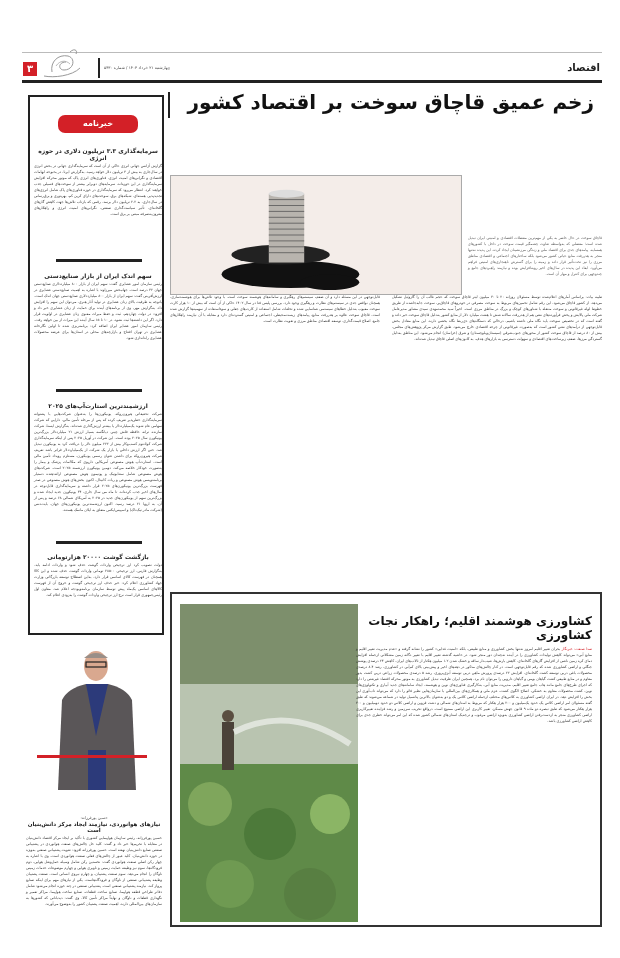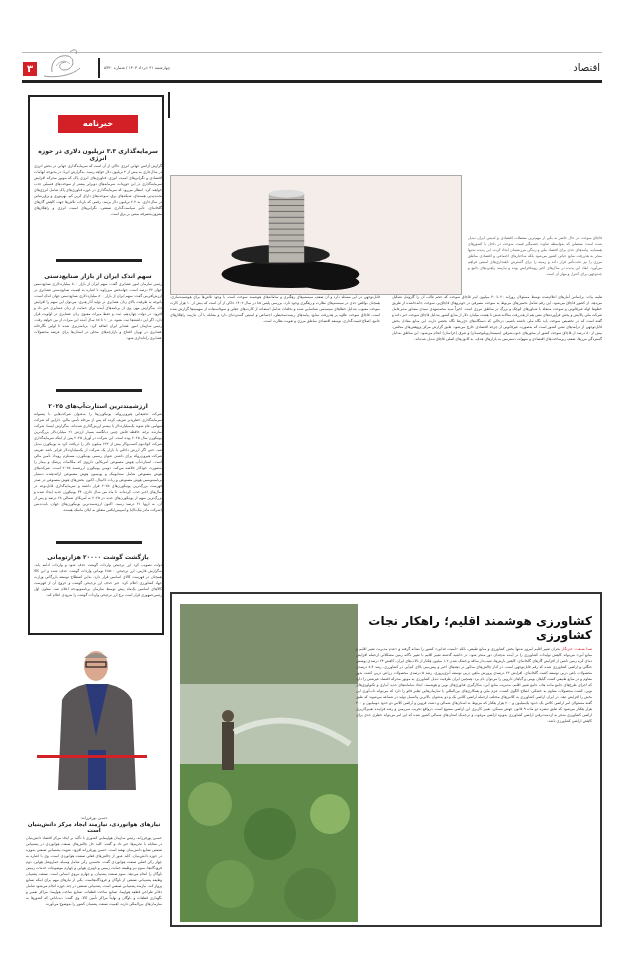--- a/index.html
+++ b/index.html
@@ -5,25 +5,25 @@
   * { box-sizing: border-box; margin: 0; padding: 0; }
   body { width: 620px; height: 958px; background: #fff; font-family: "DejaVu Sans", sans-serif; color: #222; position: relative; overflow: hidden; }
   .page { position: absolute; left: 22px; top: 40px; width: 580px; height: 910px; }
   .masthead { position: absolute; left: 0; top: 6px; width: 580px; height: 40px; }
   .topline { position: absolute; left: 0; top: 6px; width: 580px; height: 1px; background: #bbb; }
   .botline { position: absolute; left: 0; top: 34px; width: 580px; height: 3px; background: #222; }
   .page-num { position: absolute; left: 1px; top: 16px; width: 14px; height: 14px; background: #d32027; color: #fff; font-size: 10px; font-weight: bold; text-align: center; line-height: 14px; }
   .logo { position: absolute; left: 18px; top: 0px; width: 50px; height: 34px; }
   .sep { position: absolute; left: 76px; top: 12px; width: 2px; height: 20px; background: #222; }
   .dateline { position: absolute; left: 82px; top: 19px; font-size: 4px; color: #444; direction: rtl; white-space: nowrap; }
-  .section { position: absolute; right: 2px; top: 16px; font-size: 10px; font-weight: normal; direction: rtl; }
+  .section { position: absolute; right: 2px; top: 16px; font-size: 10px; font-weight: bold; direction: rtl; }
 
   
   .newsbox { position: absolute; left: 6px; top: 55px; width: 136px; height: 540px; border: 2px solid #222; }
-  .news-tag { position: absolute; left: 28px; top: 18px; width: 80px; height: 18px; background: #d32027; color: #fff; font-size: 8px; font-weight: bold; text-align: center; line-height: 18px; direction: rtl; }
+  .news-tag { position: absolute; left: 28px; top: 18px; width: 80px; height: 18px; background: #d32027; color: #fff; font-size: 8px; font-weight: bold; text-align: center; line-height: 18px; direction: rtl; border-radius: 7px; }
   .news-item { position: absolute; left: 4px; width: 128px; direction: rtl; text-align: justify; }
   .news-item h4 { font-size: 6px; text-align: center; font-weight: bold; margin-bottom: 2px; }
   .news-item p { font-size: 3.6px; line-height: 6px; color: #333; }
   .news-divider { position: absolute; left: 26px; width: 86px; height: 3px; background: #222; }
 
   .photo { position: absolute; left: 6px; top: 600px; width: 136px; height: 150px; background: #fff; }
   .photo-red { position: absolute; left: 15px; top: 715px; width: 110px; height: 3px; background: #d32027; }
   .interview { position: absolute; left: 4px; top: 775px; width: 136px; direction: rtl; text-align: justify; }
   .interview .kicker { font-size: 3.8px; text-align: center; color: #555; }
   .interview h4 { font-size: 5.6px; text-align: center; font-weight: bold; margin: 1px 0 2px; }
@@ -102,20 +102,21 @@
   </svg>
   <div class="photo-red"></div>
 
   <div class="interview">
     <div class="kicker">حسین پورفرزانه:</div>
     <h4>نیازهای هوانوردی، نیازمند ایجاد مرکز دانش‌بنیان است</h4>
     <p>حسین پورفرزانه، رئیس سازمان هواپیمایی کشوری با تأکید بر ایجاد مرکز اقتصاد دانش‌بنیان در مقابله با تحریم‌ها خبر داد و گفت: کلید حل چالش‌های صنعت هوانوردی در پشتیبانی صنعتی صنایع دانش‌بنیان نهفته است. حسین پورفرزانه افزود: تقویت پشتیبانی صنعتی به‌ویژه در حوزه دانش‌بنیان، کلید عبور از چالش‌های فعلی صنعت هوانوردی است. وی با اشاره به چهار رکن اصلی صنعت هوانوردی گفت: نخستین رکن شامل وسیله حمل‌ونقل هوایی، دوم فرودگاه‌ها، سوم نیز وظیفه حمایت زمینی و ناوبری هوایی و چهارم موضوعات خدمات زمینی ناوگان را انجام می‌دهد. سوم صنعت پشتیبان، و چهارم نیروی انسانی است. صنعت پشتیبان وظیفه پشتیبانی صنعتی از ناوگان و فرودگاه‌هاست. یکی از نیازهای مهم برای اینکه صنایع پرواز کند، نیازمند پشتیبانی صنعتی است. پشتیبانی صنعتی در چند حوزه انجام می‌شود شامل دفاتر طراحی قطعه هواپیما، صنایع ساخت قطعات، صنایع ساخت هواپیما، مراکز تعمیر و نگهداری قطعات و ناوگان و نهایتاً مراکز تأمین کالا. وی گفت: دیدبانانی که کشورها به سازمان‌های بین‌المللی دارند، اهمیت صنعت پشتیبان کشور را به‌وضوح می‌آورند.</p>
   </div>
 
   <div class="vrule"></div>
+  <div class="headline">زخم عمیق قاچاق سوخت بر اقتصاد کشور</div>
 
   <svg class="main-img" viewBox="0 0 292 120">
     <rect width="292" height="120" fill="#f4ede9"></rect>
     <ellipse cx="120" cy="100" rx="70" ry="14" fill="#111"></ellipse>
     <ellipse cx="160" cy="108" rx="30" ry="8" fill="#111"></ellipse>
     <ellipse cx="110" cy="80" rx="50" ry="10" fill="#222"></ellipse>
     <rect x="98" y="18" width="36" height="70" fill="#b8b4ae"></rect>
     <g stroke="#555" stroke-width="0.8">
       <line x1="98" y1="24" x2="134" y2="24"></line>
         <line x1="98" y1="30" x2="134" y2="30"></line>

